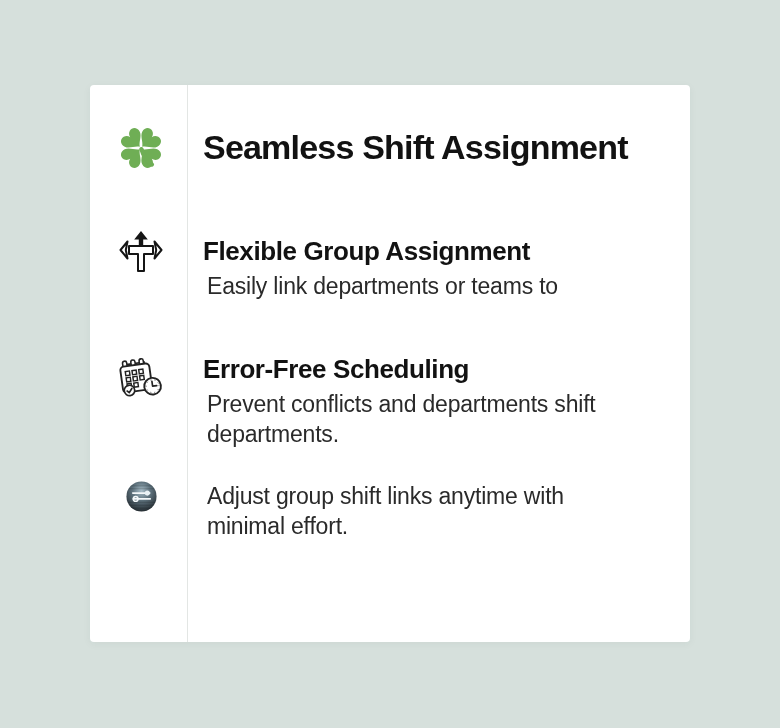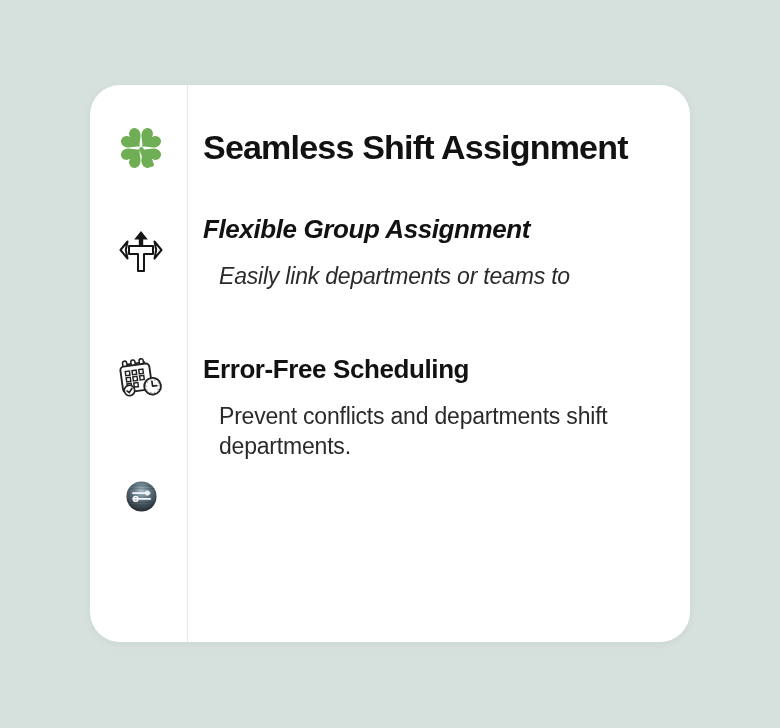--- a/index.html
+++ b/index.html
@@ -14,21 +14,21 @@
     background: #d6e0dc;
     overflow: hidden;
   }
   .card {
     position: absolute;
     left: 90px;
     top: 85px;
     width: 600px;
     height: 557px;
     background: #ffffff;
-    border-radius: 30px;
+    border-radius: 4px;
     box-shadow: 0 2px 8px rgba(40, 60, 50, 0.05);
   }
   .divider {
     position: absolute;
     left: 97px;
     top: 0;
     width: 1px;
     height: 100%;
     background: #e3e6e4;
   }
@@ -51,33 +51,33 @@
     font-weight: 700;
     letter-spacing: -0.8px;
     line-height: 40px;
     color: #121212;
   }
   .feature {
     position: absolute;
     left: 113px;
     width: 462px;
   }
-  .feature-1 { top: 128px; font-style: italic; }
+  .feature-1 { top: 150px; }
   .feature-2 { top: 268px; }
   .feature-3 { top: 392px; }
   .feature h2 {
     margin: 0 0 4px 0;
     font-size: 26px;
     font-weight: 700;
     letter-spacing: -0.4px;
     line-height: 32px;
     color: #121212;
   }
   .feature p {
-    margin: 16px;
+    margin: 4px;
     font-size: 23px;
     font-weight: 400;
     letter-spacing: -0.2px;
     line-height: 30px;
     color: #2a2a2a;
   }
   .feature p span { display: block; }
 </style>
 </head>
 <body>
@@ -181,16 +181,20 @@
         <g stroke="#f4f8fa" stroke-width="1.7" stroke-linecap="round">
           <line x1="8" y1="13.5" x2="25.5" y2="13.5"></line>
           <line x1="8.5" y1="19.5" x2="26" y2="19.5"></line>
         </g>
         <circle cx="23" cy="13.5" r="2.6" fill="#e9f1f5"></circle>
         <circle cx="11" cy="19.5" r="2.4" fill="none" stroke="#f4f8fa" stroke-width="1.6"></circle>
       </svg>
     </span>
 
     <div class="feature feature-3">
+      <p>
+          <span>Adjust group shift links anytime with</span>
+          <span>minimal effort.</span>
+        </p>
     </div>
 
   </div>
 </div>
 
 </body></html>

